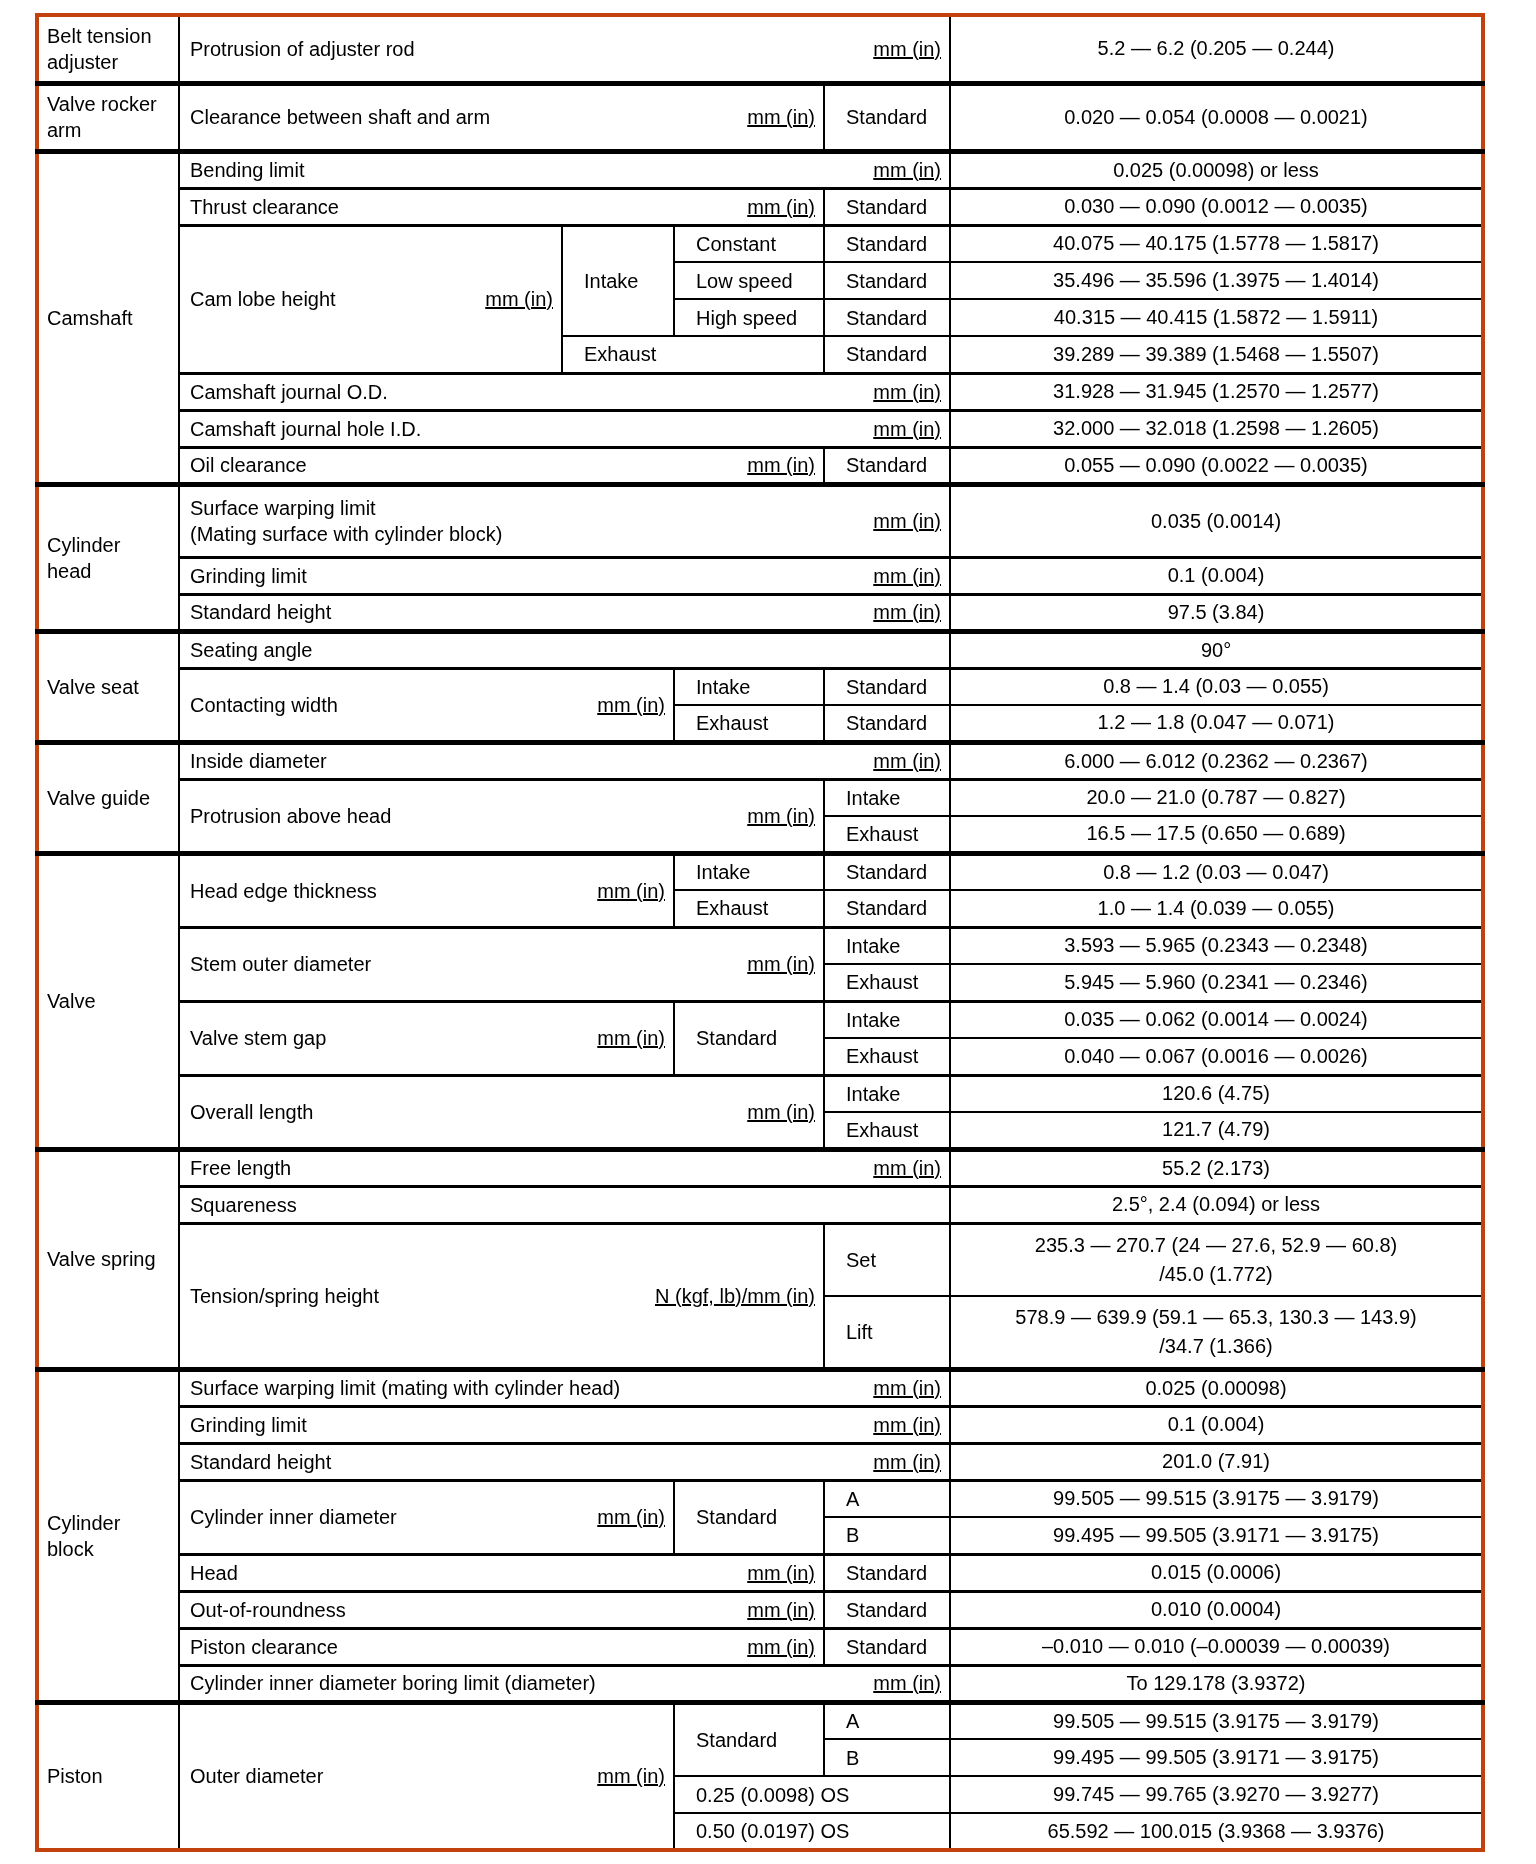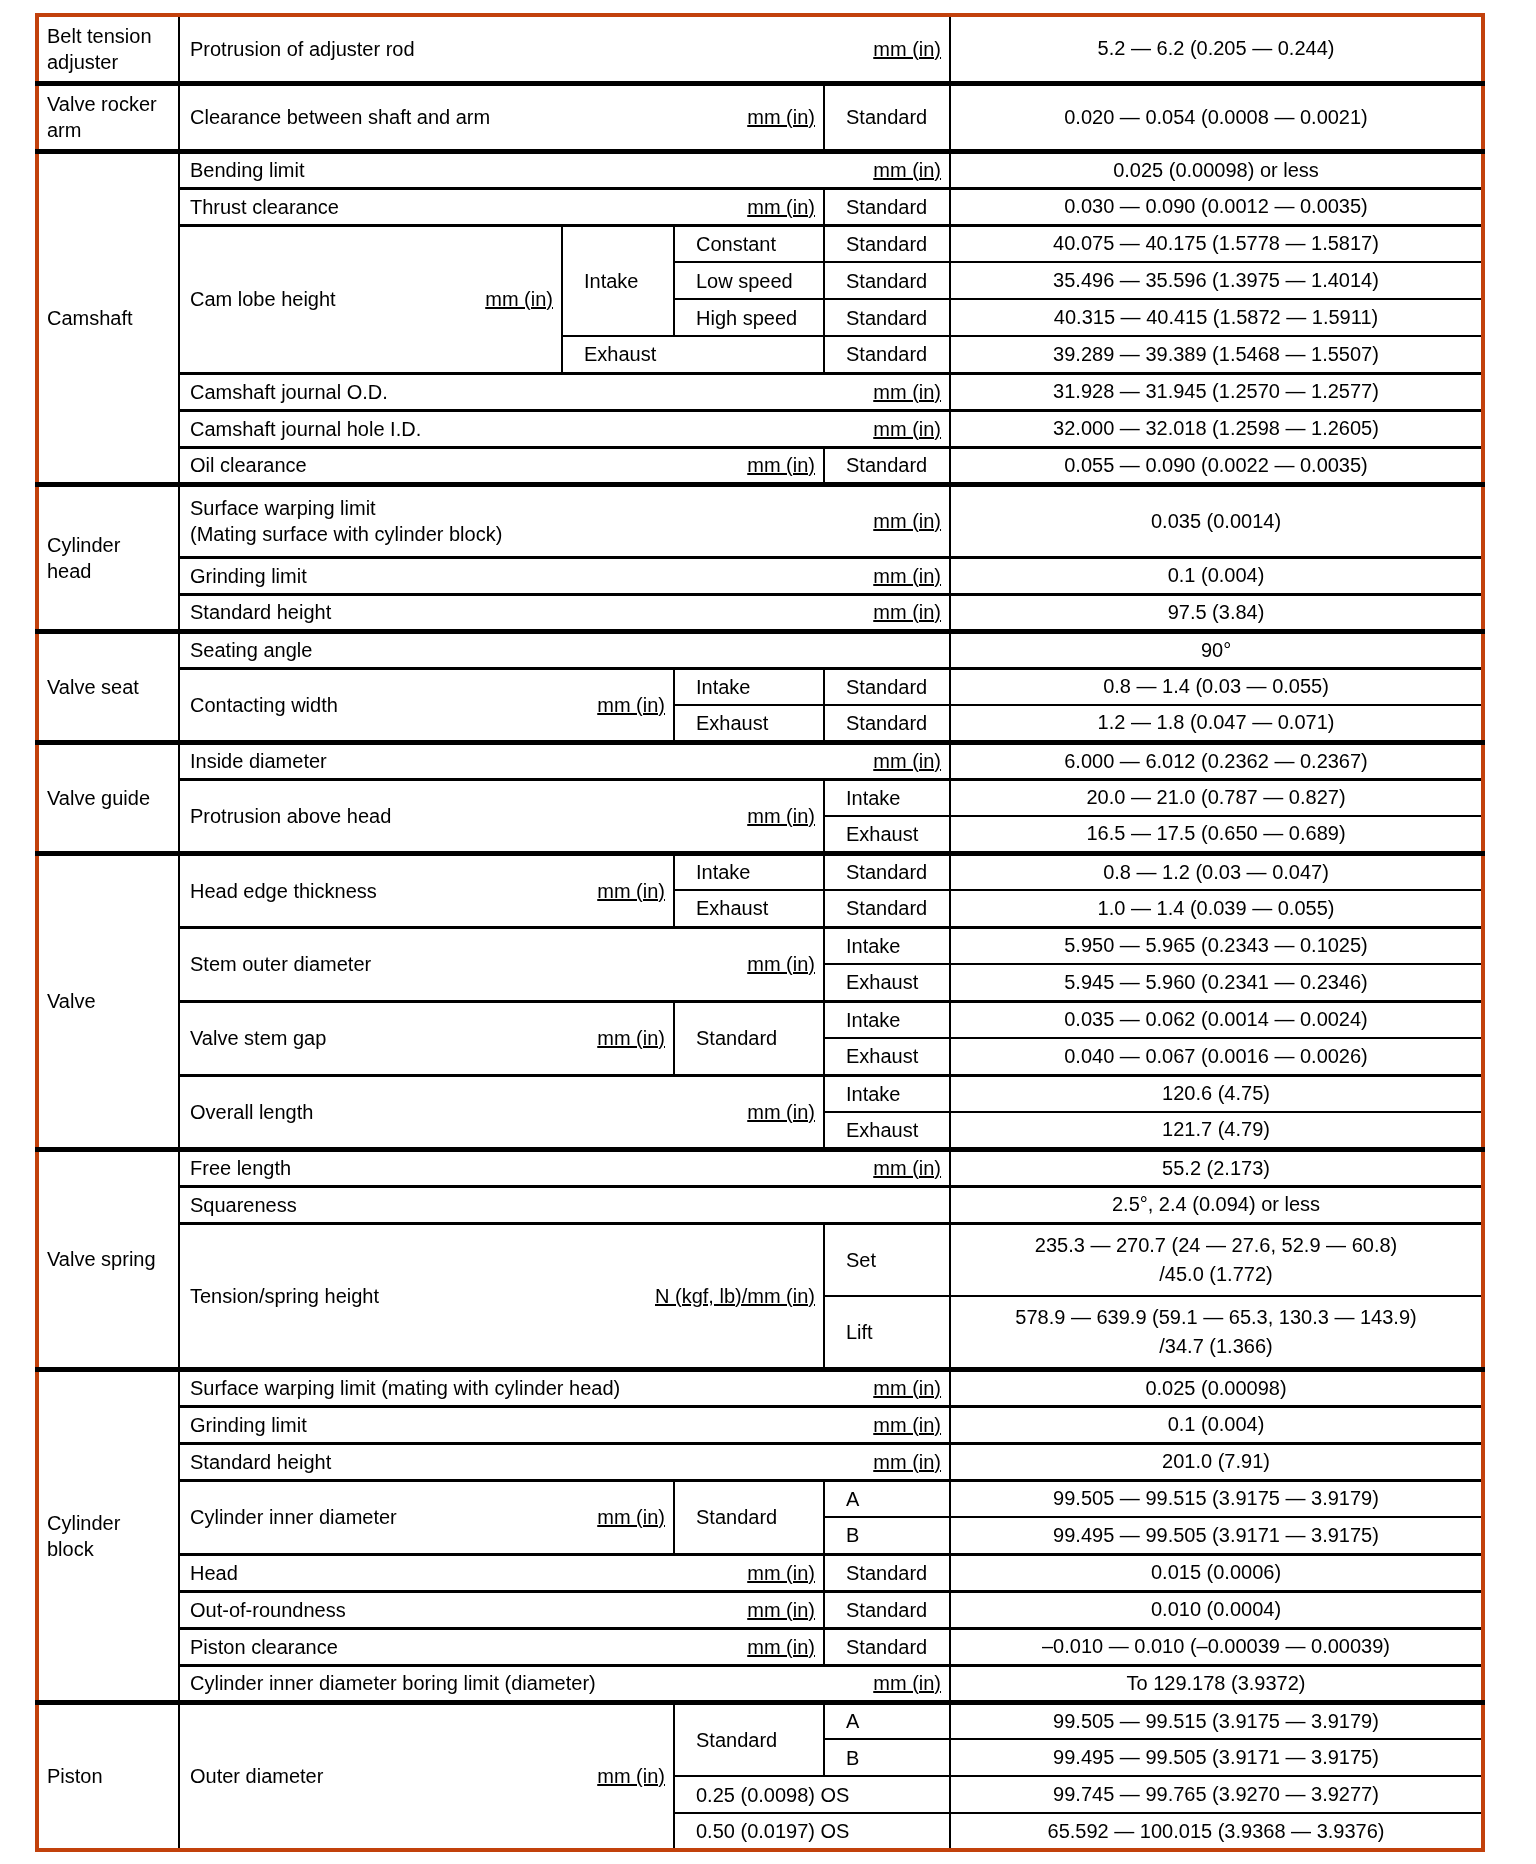--- a/index.html
+++ b/index.html
@@ -263,21 +263,21 @@
     <td class="val">1.0 — 1.4 (0.039 — 0.055)</td>
   </tr>
   <tr class="grp">
     <td class="desc" colspan="3" rowspan="2">
       <div class="lw">
             <span class="lbl">Stem outer diameter</span>
             <span class="unit">mm (in)</span>
           </div>
     </td>
     <td class="sub">Intake</td>
-    <td class="val">5.950 — 5.965 (0.2343 — 0.1025)</td>
+    <td class="val">3.593 — 5.965 (0.2343 — 0.2348)</td>
   </tr>
   <tr>
     <td class="sub">Exhaust</td>
     <td class="val">5.945 — 5.960 (0.2341 — 0.2346)</td>
   </tr>
   <tr class="grp">
     <td class="desc" colspan="2" rowspan="2">
       <div class="lw">
             <span class="lbl">Valve stem gap</span>
             <span class="unit">mm (in)</span>

